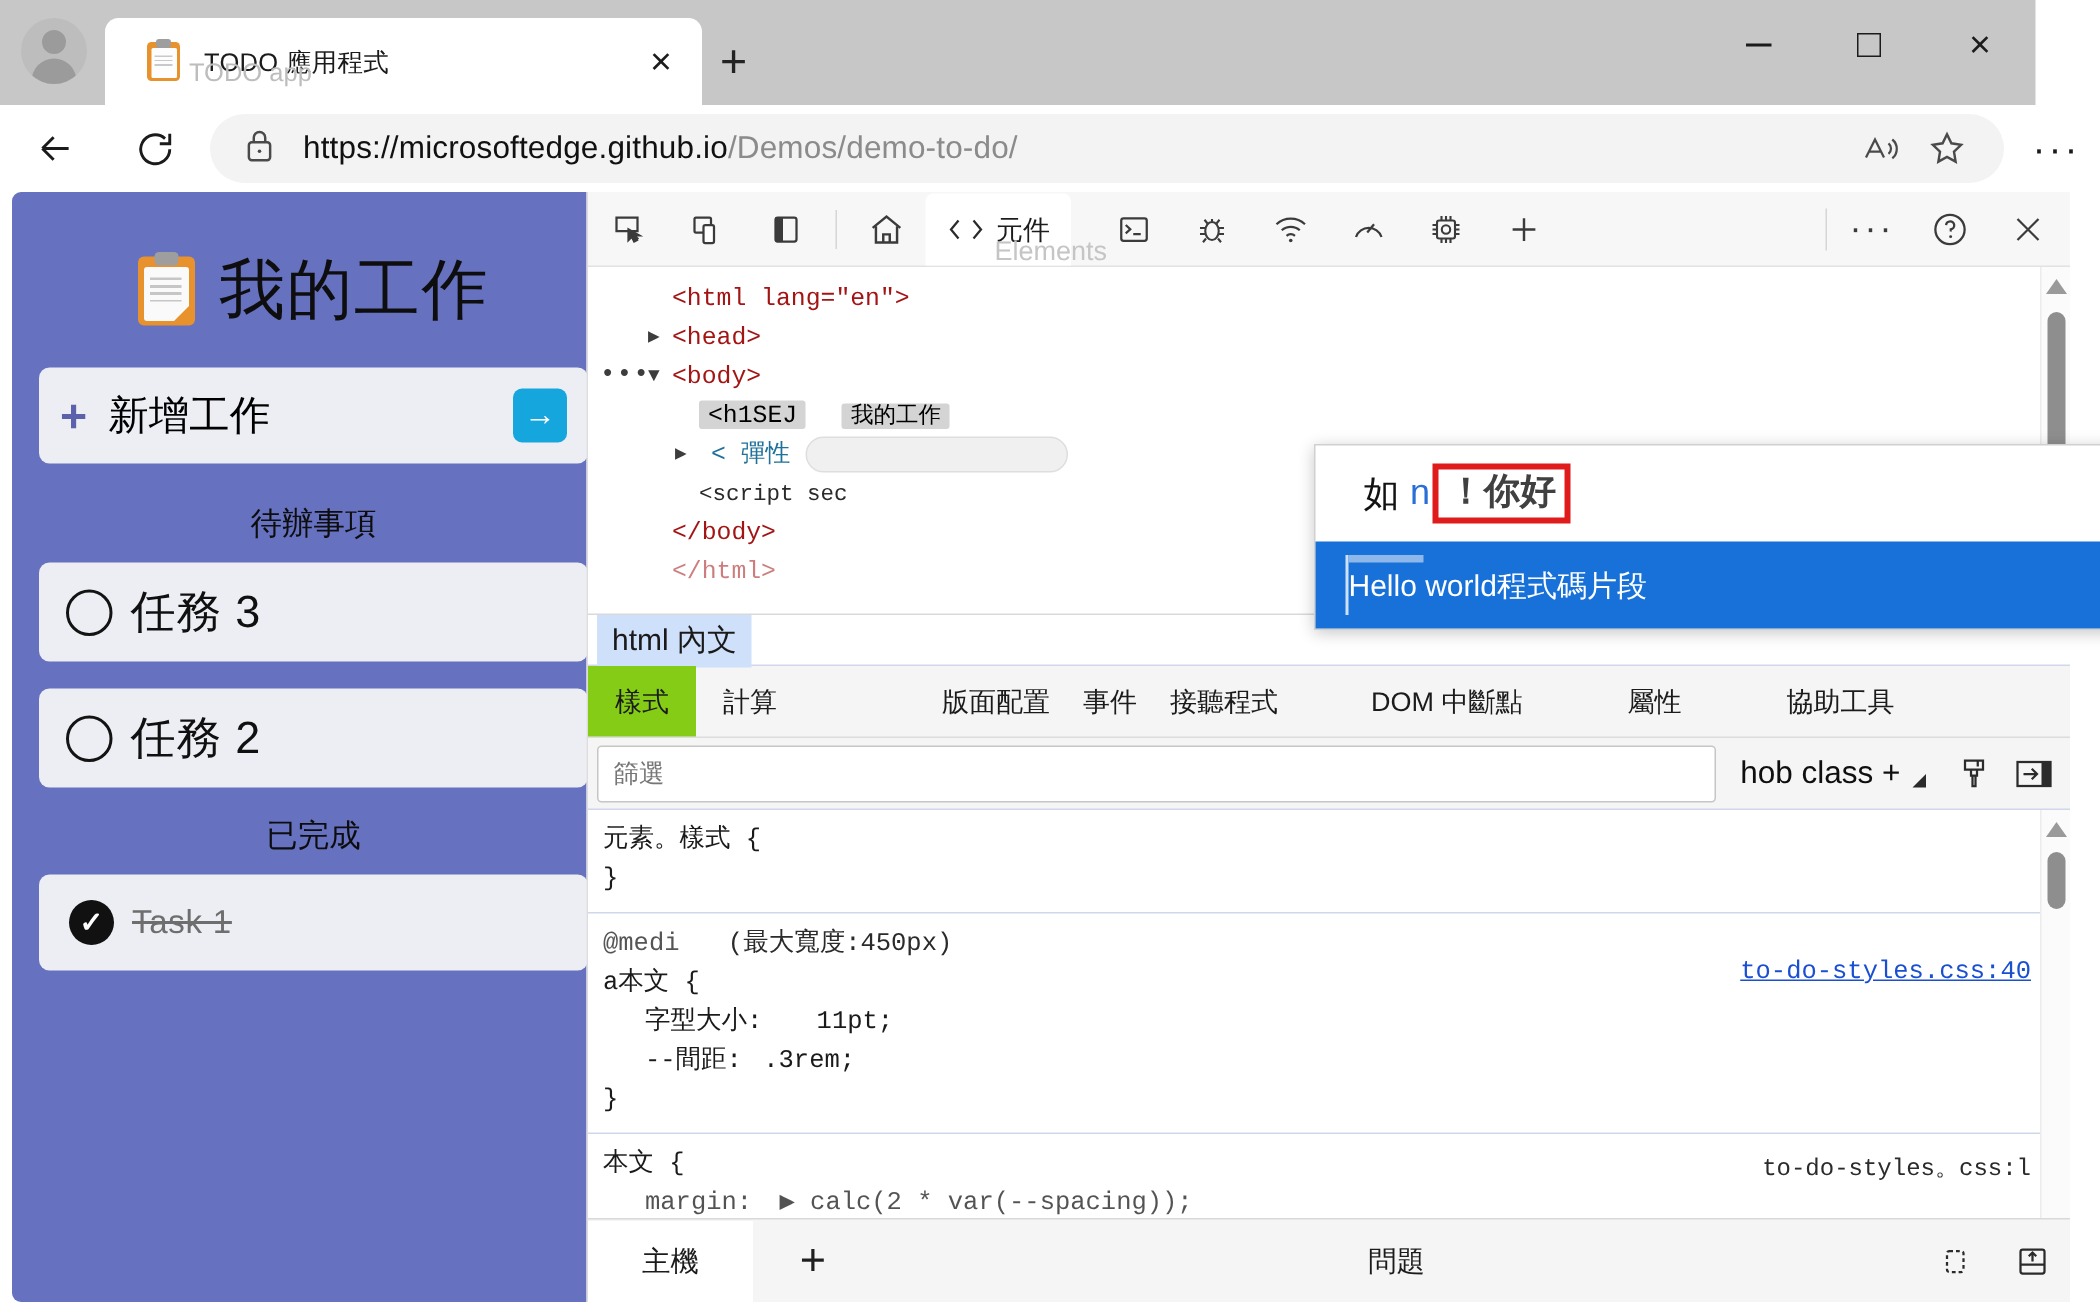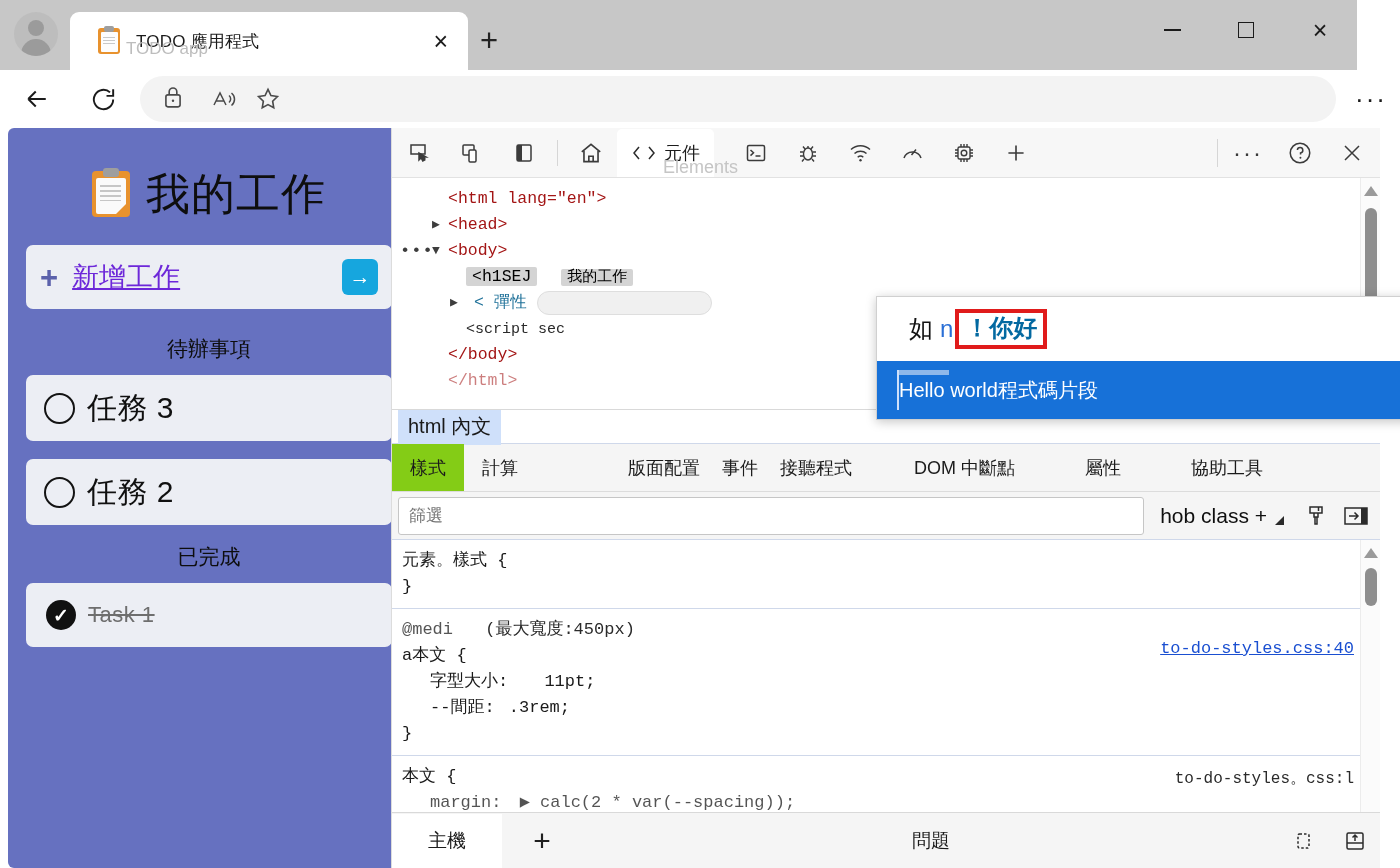--- a/index.html
+++ b/index.html
@@ -256,22 +256,21 @@
   .plus-sign {
     color: #5b61ab;
     font-size: 31px;
     font-weight: 700;
     margin-right: 14px;
     line-height: 1;
   }
   .new-task-label {
     flex: 1 1 auto;
     font-size: 27px;
-    color: #6d28d9;
-    text-decoration: underline;
+    color: #000000;
   }
   .submit-arrow {
     width: 36px; height: 36px;
     background: #16a6de;
     border-radius: 6px;
     display: flex; align-items: center; justify-content: center;
     color: #ffffff;
     font-size: 21px;
     flex: 0 0 auto;
   }
@@ -620,21 +619,21 @@
     color: #121212;
     font-family: "Liberation Sans", sans-serif;
   }
   .ac-prefix { color: #121212; }
   .ac-blue { color: #2a6fd6; margin-left: 7px; }
   .ac-boxed {
     border: 4px solid #e01b1b;
     padding: 1px 6px 3px 6px;
     margin-left: 2px;
     font-weight: 700;
-    color: #0369a1;
+    color: #404040;
     line-height: 1.15;
   }
   .ac-option {
     position: absolute;
     left: 0; top: 64px;
     right: 0;
     height: 58px;
     background: #1771d8;
     display: flex;
     align-items: center;
@@ -708,20 +707,21 @@
     </div>
 
     <div class="omnibox">
       <span class="lock-icon">
         <svg width="22" height="24" viewBox="0 0 20 22" fill="none" stroke="#4a4a4a" stroke-width="1.5">
           <rect x="3.5" y="9" width="13" height="11" rx="1.8"></rect>
           <path d="M6.5 9V6.2a3.5 3.5 0 0 1 7 0V9"></path>
           <circle cx="10" cy="14.5" r="1.1" fill="#4a4a4a" stroke="none"></circle>
         </svg>
       </span>
+      <span class="url"><span>https://microsoftedge.github.io</span><span class="dim">/Demos/demo-to-do/</span></span>
       <span class="omni-icon">
         <svg width="26" height="24" viewBox="0 0 26 24" fill="none" stroke="#4a4a4a" stroke-width="1.5">
           <path d="M3 18L9 6l6 12M5.5 14h7"></path>
           <path d="M18 8.5a4.5 4.5 0 0 1 0 7"></path>
           <path d="M20.5 6a8 8 0 0 1 0 12.5"></path>
         </svg>
       </span>
       <span class="omni-icon">
         <svg width="26" height="26" viewBox="0 0 24 24" fill="none" stroke="#4a4a4a" stroke-width="1.5">
           <path d="M12 3.2l2.7 5.6 6 .9-4.4 4.3 1 6.1-5.3-2.9-5.3 2.9 1-6.1L3.3 9.7l6-.9z"></path>

